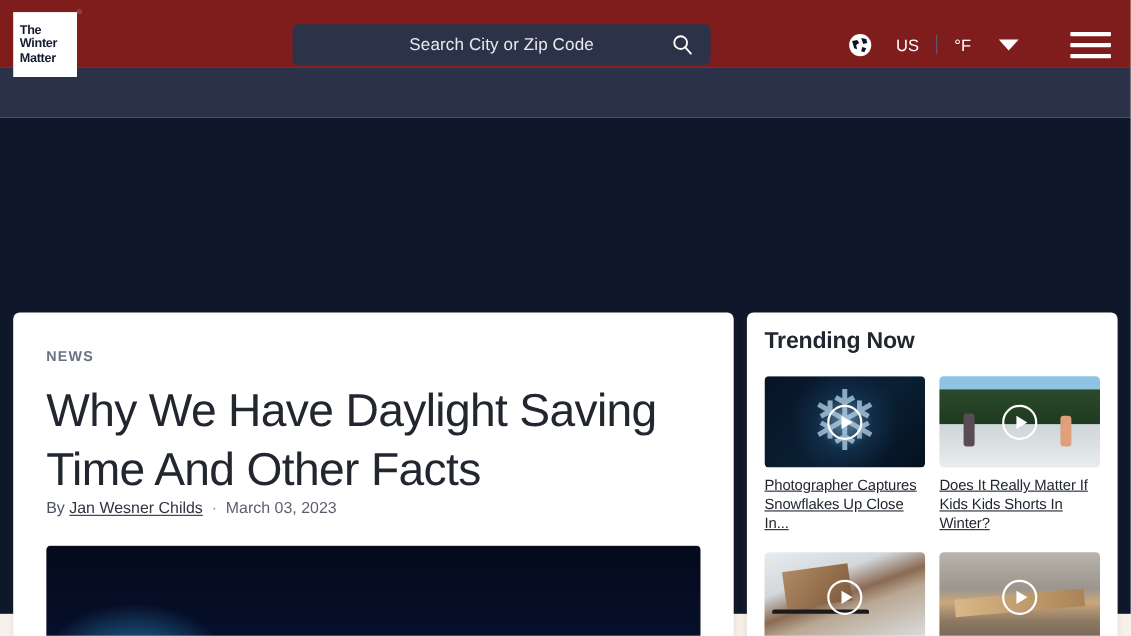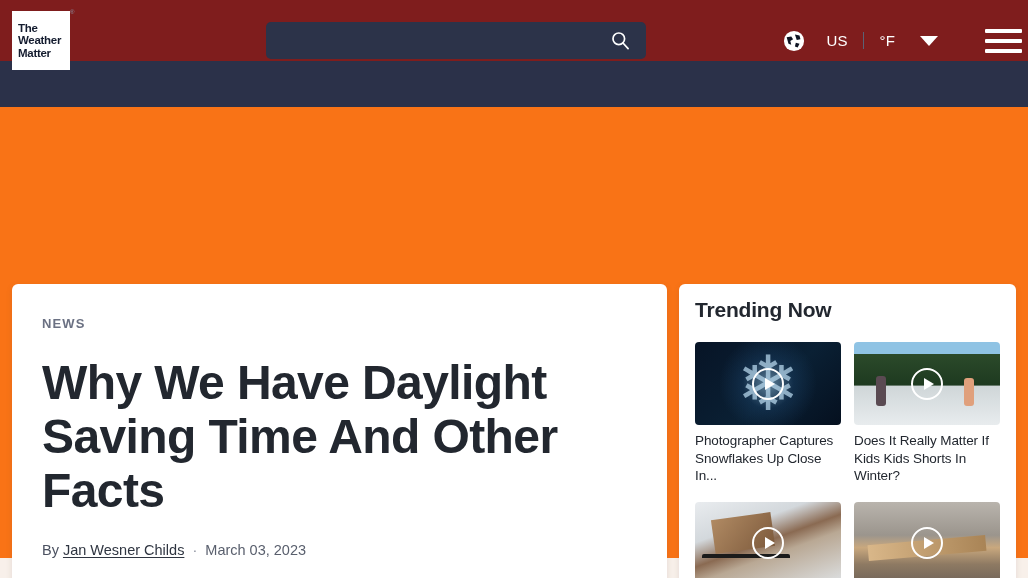--- a/index.html
+++ b/index.html
@@ -76,21 +76,21 @@
   .search-icon {
     position: absolute;
     right: 16px;
     top: 9px;
     width: 19px;
     height: 19px;
   }
 
   .nav-right {
     position: absolute;
-    right: 6px;
+    right: 18px;
     top: 0;
     height: 81px;
     display: flex;
     align-items: center;
     gap: 12px;
   }
   .globe-icon { width: 22px; height: 22px; margin-right: 9px; }
   .unit-region {
     color: #ffffff;
     font-size: 15px;
@@ -125,21 +125,21 @@
   
   .subbar {
     height: 46px;
     background: #2b3149;
   }
 
   
   .page {
     position: relative;
     height: 451px;
-    background: #f97316;
+    background: #0f172a;
     padding-top: 50px;
   }
 
   .card {
     background: #ffffff;
     border-radius: 6px;
     box-shadow: 0 2px 6px rgba(90,70,55,0.13);
   }
 
   .article-card {
@@ -153,31 +153,30 @@
   }
 
   .kicker {
     color: #6b7183;
     font-size: 13px;
     font-weight: bold;
     letter-spacing: 1.1px;
   }
 
   .headline {
-    margin-top: 25px;
+    margin-top: 15px;
     color: #22272f;
-    font-size: 48px;
+    font-size: 42px;
     line-height: 54px;
-    font-weight: bold;
+    font-weight: normal;
     letter-spacing: -0.6px;
     max-width: 600px;
   }
 
   .byline {
-    margin-top: 24px;
     font-size: 14.5px;
     color: #4b5160;
   }
   .byline a {
     color: #2f3541;
     text-decoration: underline;
     text-underline-offset: 2px;
   }
   .byline .dot { color: #8a8f9c; margin: 0 4px; }
   .byline .date { color: #595f6d; }
@@ -299,45 +298,47 @@
     border-bottom: 6px solid transparent;
     border-left: 10px solid #ffffff;
   }
 
   .trend-label {
     margin-top: 7px;
     color: #22272f;
     font-size: 13.5px;
     line-height: 17.5px;
     letter-spacing: -0.1px;
+    text-decoration: underline;
   }
 
   .bottom-strip {
     position: absolute;
     left: 702px;
     bottom: 0;
     width: 88px;
     height: 4px;
     background: #1b1b1b;
     border-radius: 2px 2px 0 0;
   }
 </style>
 </head>
 <body>
 
 <div class="topbar">
 
   <div class="logo">
     <span>The</span>
-    <span>Weather</span>
+    <span>Winter</span>
     <span>Matter</span>
   </div>
   <div class="logo-tm">®</div>
 
   <div class="searchbar">
+    <span class="ph">Search City or Zip Code</span>
     <span class="search-icon">
       <svg width="19" height="19" viewBox="0 0 20 20">
         <circle cx="8.2" cy="8.2" r="6.1" fill="none" stroke="#ffffff" stroke-width="1.8"></circle>
         <line x1="12.6" y1="12.6" x2="18" y2="18.6" stroke="#ffffff" stroke-width="1.8" stroke-linecap="round"></line>
       </svg>
     </span>
   </div>
 
   <div class="nav-right">
     <span class="globe-icon">

